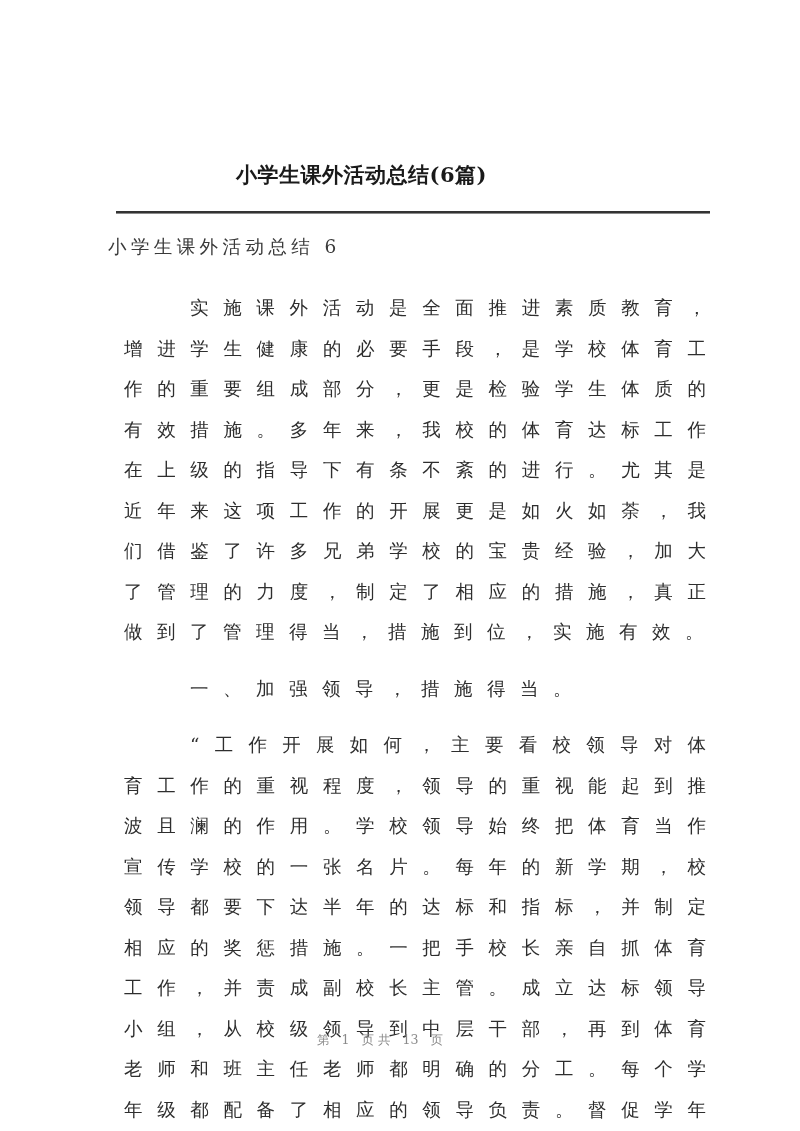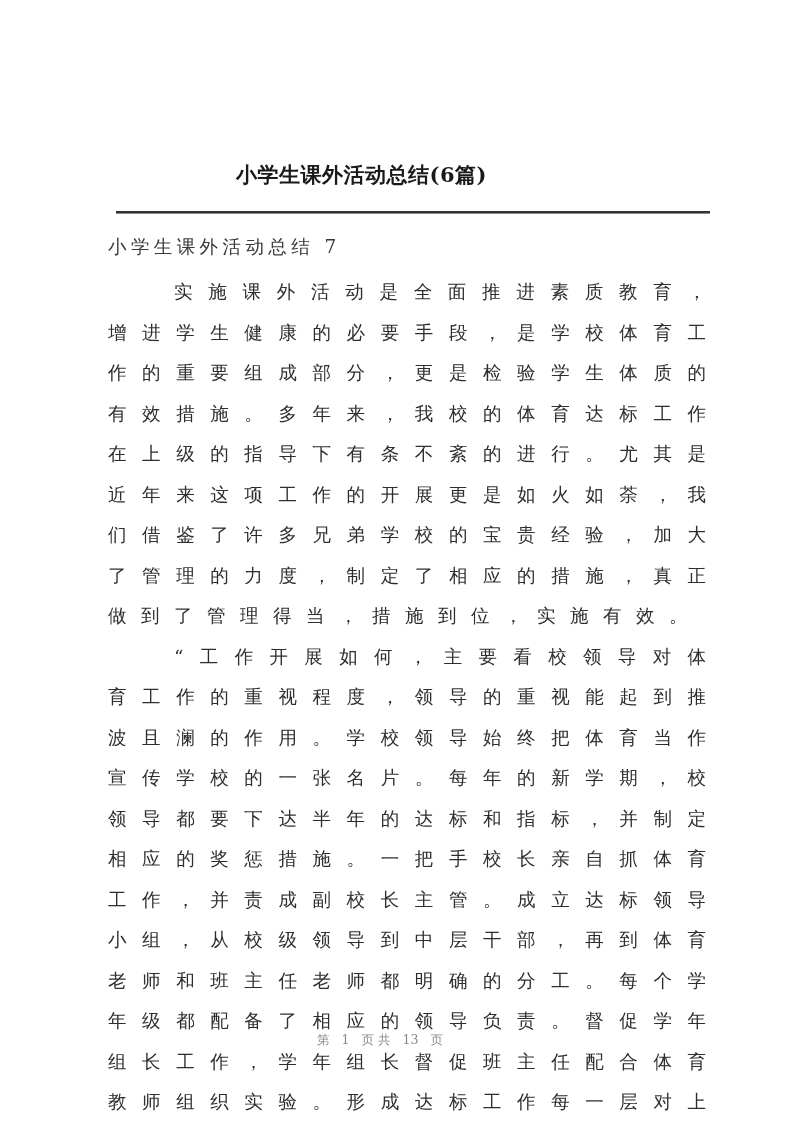--- a/index.html
+++ b/index.html
@@ -53,21 +53,21 @@
       line-height: 30px;
       white-space: nowrap;
     }
     .body-text {
       position: absolute;
       top: 272px;
       left: 108px;
       width: 598px;
     }
     .para {
-      margin: 0;
+      margin: 16px;
       font-size: 18.5px;
       line-height: 40.5px;
       letter-spacing: 14.5px;
       margin-right: -14.5px;
       color: #2e2e2e;
       text-align: justify;
       word-break: break-all;
     }
     .para.indent {
       text-indent: 66px;
@@ -89,24 +89,25 @@
   </style>
 </head>
 <body>
 
 <div class="page">
 
   <div class="doc-title">小学生课外活动总结(6篇)</div>
 
   <div class="title-rule"></div>
 
-  <div class="section-heading">小学生课外活动总结 7</div>
+  <div class="section-heading">小学生课外活动总结 6</div>
 
   <div class="body-text">
     <p class="para indent">实施课外活动是全面推进素质教育，增进学生健康的必要手段，是学校体育工作的重要组成部分，更是检验学生体质的有效措施。多年来，我校的体育达标工作在上级的指导下有条不紊的进行。尤其是近年来这项工作的开展更是如火如荼，我们借鉴了许多兄弟学校的宝贵经验，加大了管理的力度，制定了相应的措施，真正做到了管理得当，措施到位，实施有效。</p>
+    <p class="para indent">一、加强领导，措施得当。</p>
     <p class="para indent">“工作开展如何，主要看校领导对体育工作的重视程度，领导的重视能起到推波且澜的作用。学校领导始终把体育当作宣传学校的一张名片。每年的新学期，校领导都要下达半年的达标和指标，并制定相应的奖惩措施。一把手校长亲自抓体育工作，并责成副校长主管。成立达标领导小组，从校级领导到中层干部，再到体育老师和班主任老师都明确的分工。每个学年级都配备了相应的领导负责。督促学年组长工作，学年组长督促班主任配合体育教师组织实验。形成达标工作每一层对上一级负责的局面，全校的师生转变观念，达成共识，学校形成了良好的氛围，达标工作的开展得到广大师生的支持与配合，开展起来更得心应手。</p>
   </div>
 
   <div class="footer">
     <span>第</span><span>1</span><span>页 共</span><span>13</span><span>页</span>
   </div>
 
 </div>
 
 </body></html>

